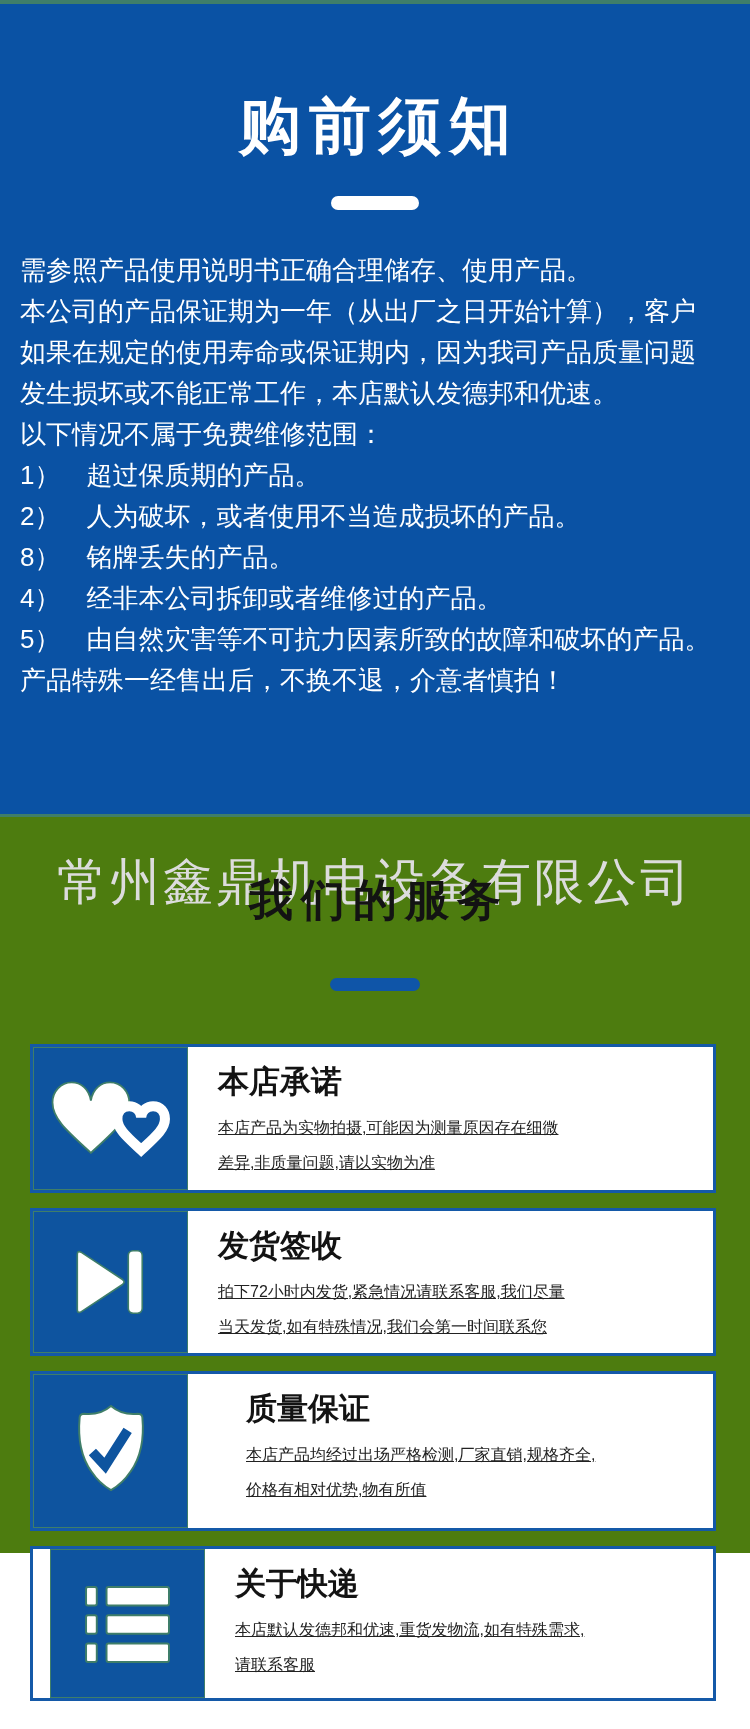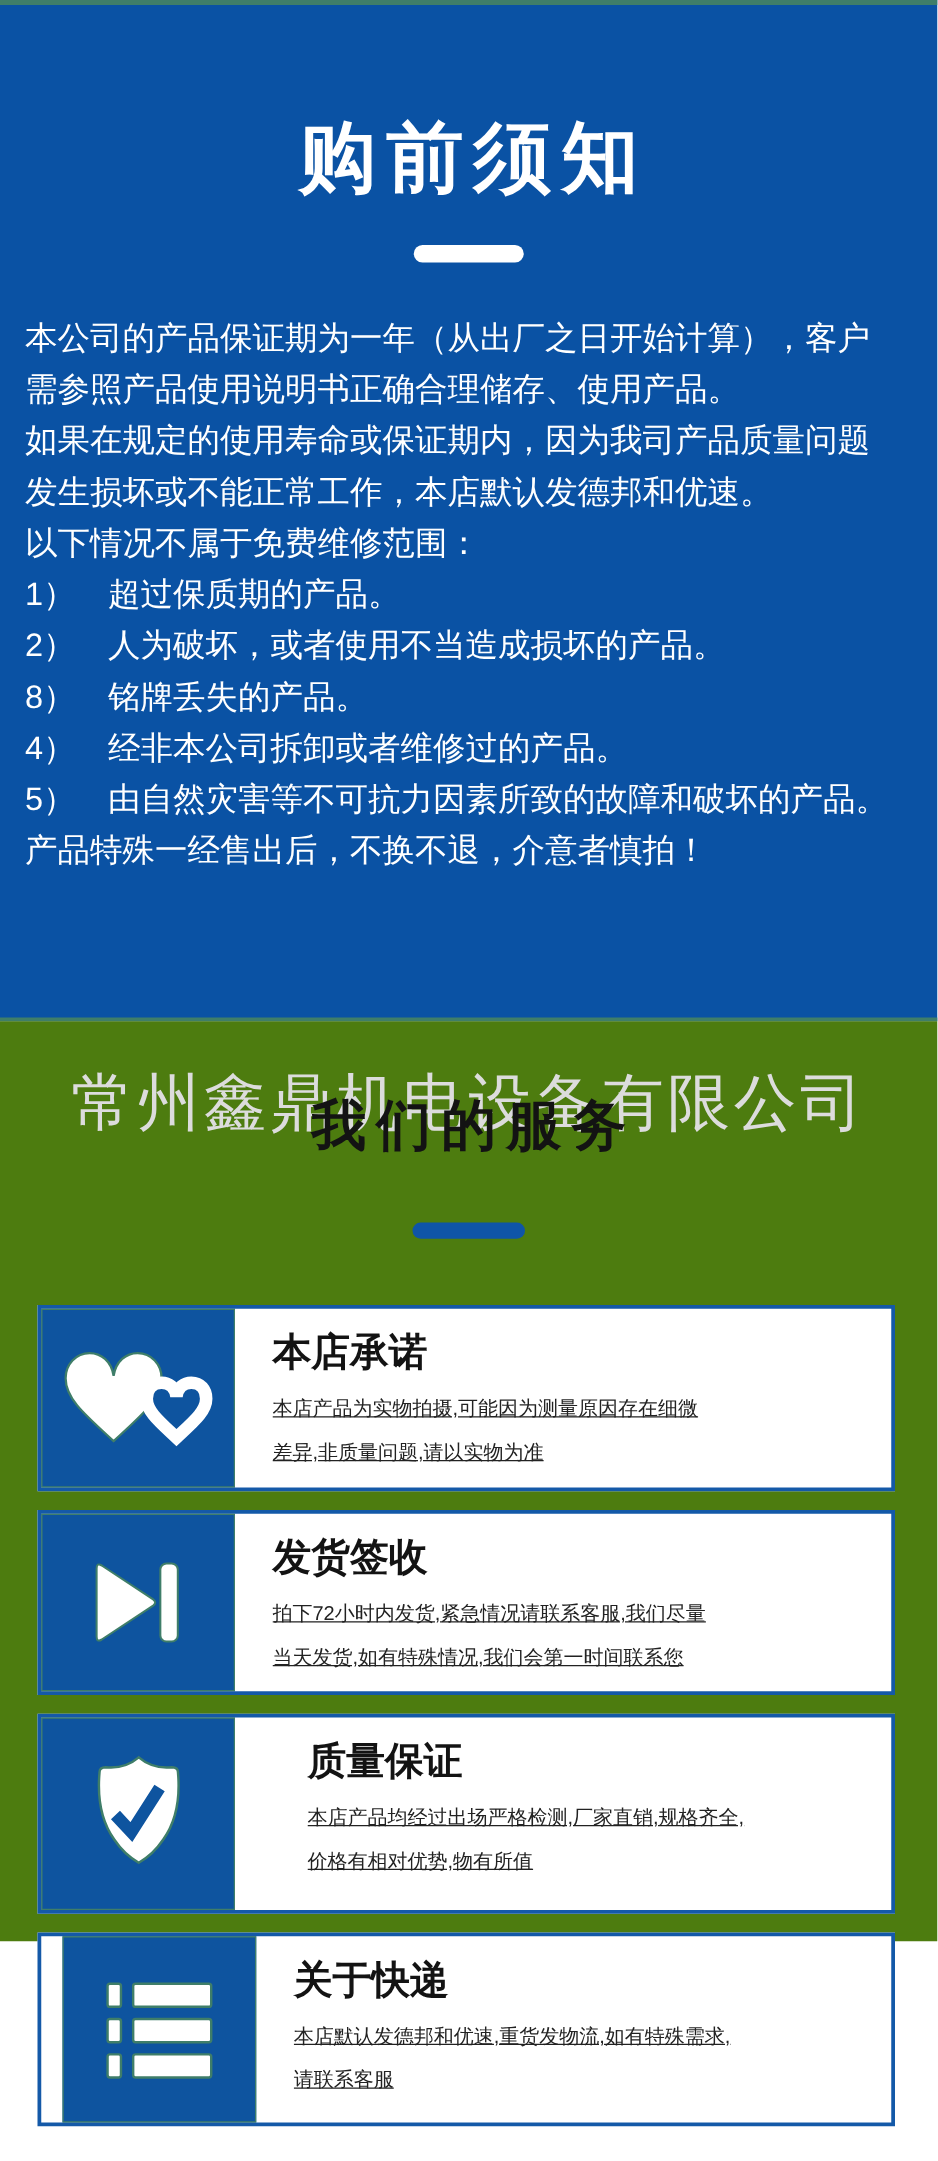--- a/index.html
+++ b/index.html
@@ -72,22 +72,22 @@
 </style>
 </head>
 <body>
 
 <div class="page">
 
   <section class="notice-section">
     <h1 class="notice-title">购前须知</h1>
     <div class="dash dash-white"></div>
     <div class="notice-body">
+      <div class="notice-line">需参照产品使用说明书正确合理储存、使用产品。</div>
       <div class="notice-line">本公司的产品保证期为一年（从出厂之日开始计算），客户</div>
-      <div class="notice-line">需参照产品使用说明书正确合理储存、使用产品。</div>
       <div class="notice-line">如果在规定的使用寿命或保证期内，因为我司产品质量问题</div>
       <div class="notice-line">发生损坏或不能正常工作，本店默认发德邦和优速。</div>
       <div class="notice-line">以下情况不属于免费维修范围：</div>
       <div class="notice-line">1）　超过保质期的产品。</div>
       <div class="notice-line">2）　人为破坏，或者使用不当造成损坏的产品。</div>
       <div class="notice-line">8）　铭牌丢失的产品。</div>
       <div class="notice-line">4）　经非本公司拆卸或者维修过的产品。</div>
       <div class="notice-line">5）　由自然灾害等不可抗力因素所致的故障和破坏的产品。</div>
       <div class="notice-line">产品特殊一经售出后，不换不退，介意者慎拍！</div>
     </div>

